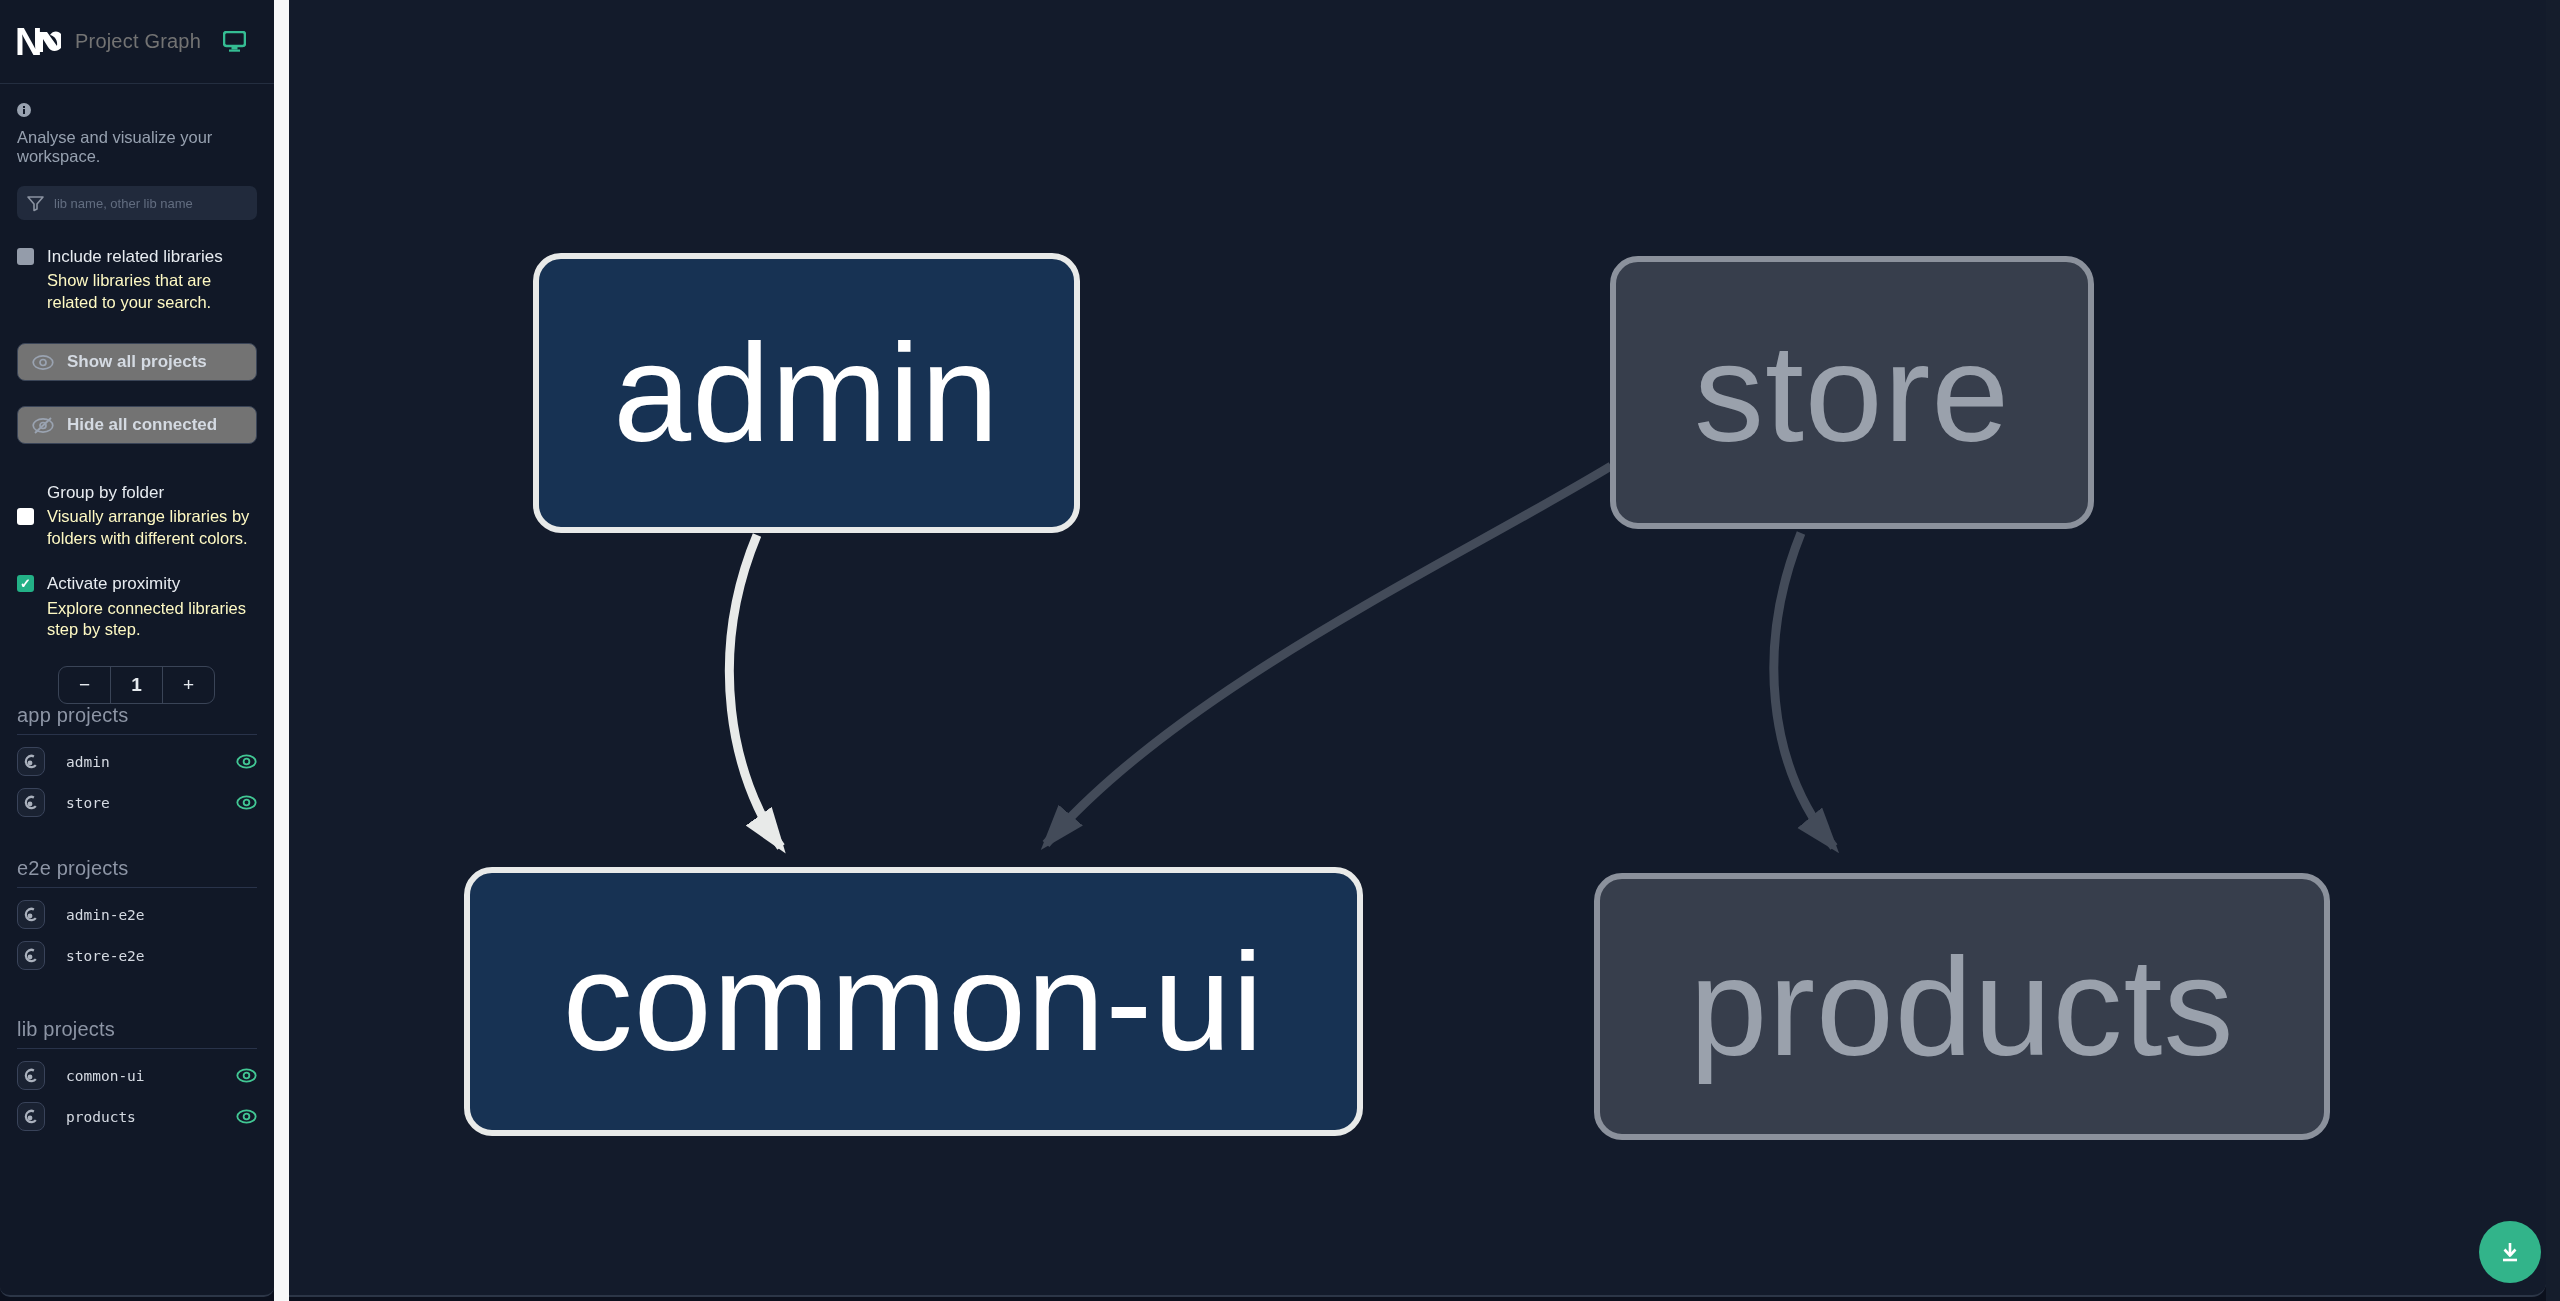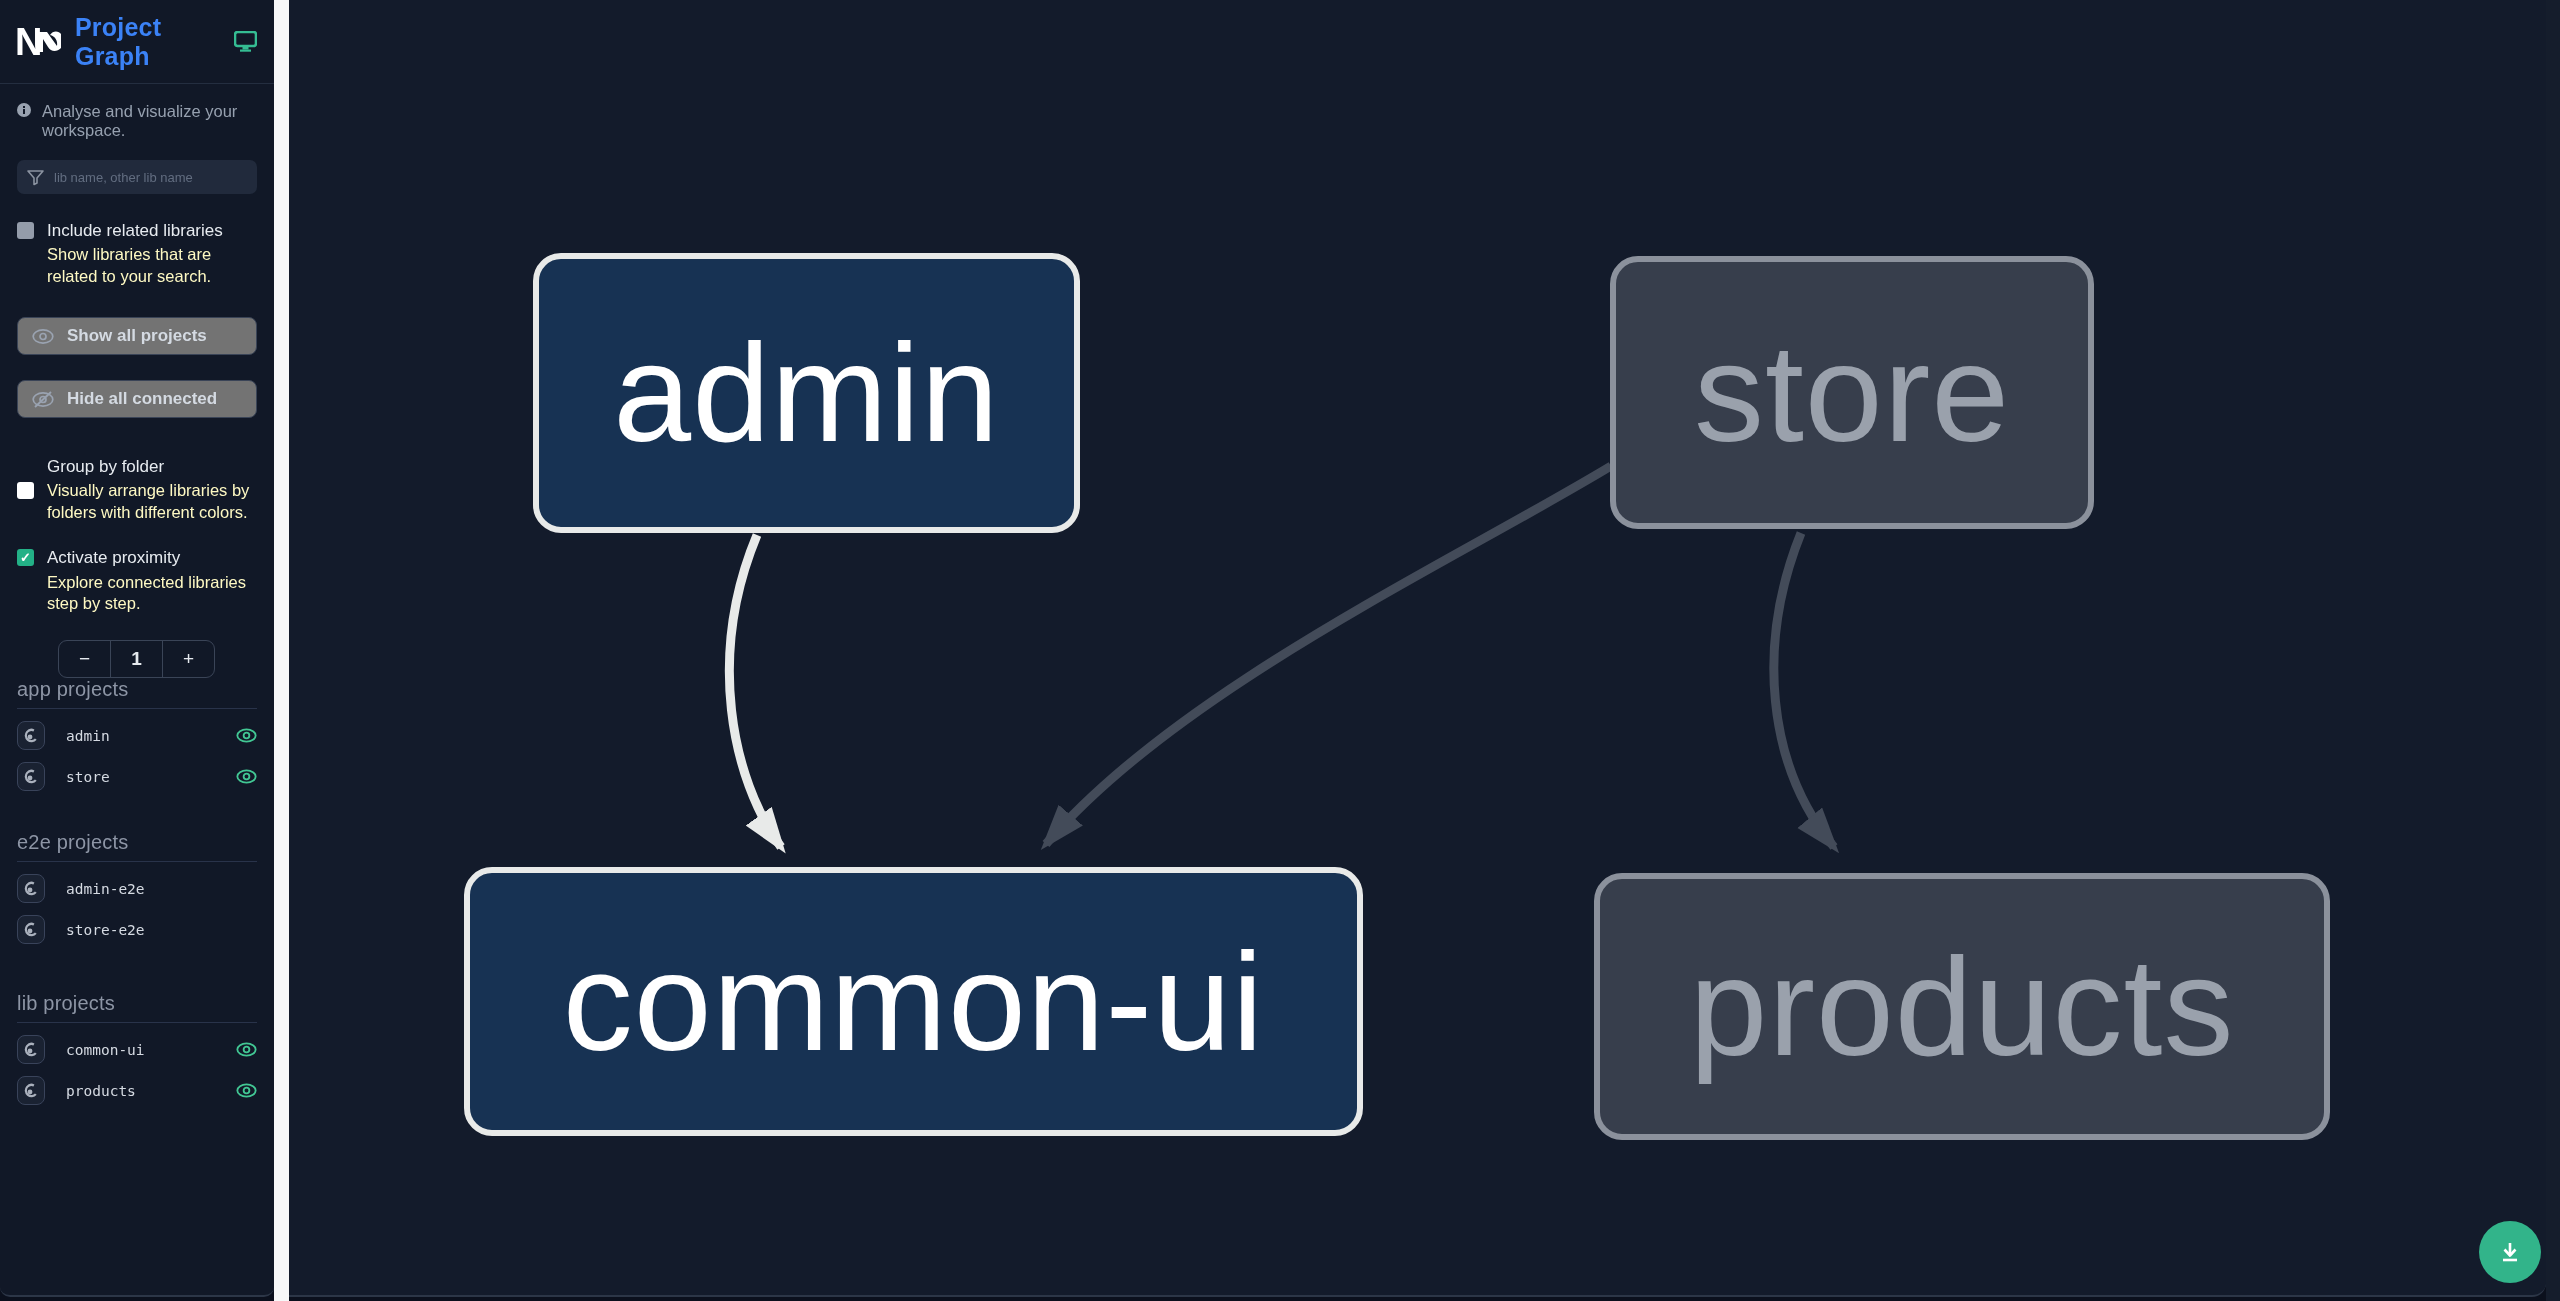--- a/index.html
+++ b/index.html
@@ -17,26 +17,26 @@
     background: #111827;
     border-bottom: 2px solid #2c3647;
     border-radius: 0 0 10px 10px;
     overflow: hidden;
   }
   .sb-header {
     height: 84px; display: flex; align-items: center; gap: 14px;
     padding: 0 17px; border-bottom: 1px solid #242e40;
   }
   .logo { width: 44px; height: 40px; flex: 0 0 auto; }
-  .sb-title { font-size: 25px; font-weight: 700; color: #3b82f6; letter-spacing: .2px; }
+  .sb-title { font-size: 20px; font-weight: 400; color: #737373; letter-spacing: .2px; }
   .monitor-icon { margin-left: 8px; flex: 0 0 auto; }
 
   .sb-info {
     display: flex; align-items: flex-start; gap: 11px;
-    padding: 18px 17px 0 17px; color: #96a0af; font-size: 16.5px;
+    padding: 18px 17px 0 17px; color: #96a0af; font-size: 16.5px; flex-direction: column;
   }
   .info-icon { flex: 0 0 auto; margin-top: 1px; }
 
   .searchbox {
     margin: 20px 17px 0 17px; height: 34px;
     background: #212a3c; border-radius: 7px;
     display: flex; align-items: center; padding: 0 10px; gap: 10px;
   }
   .searchbox input {
     flex: 1; background: transparent; border: none; outline: none;

